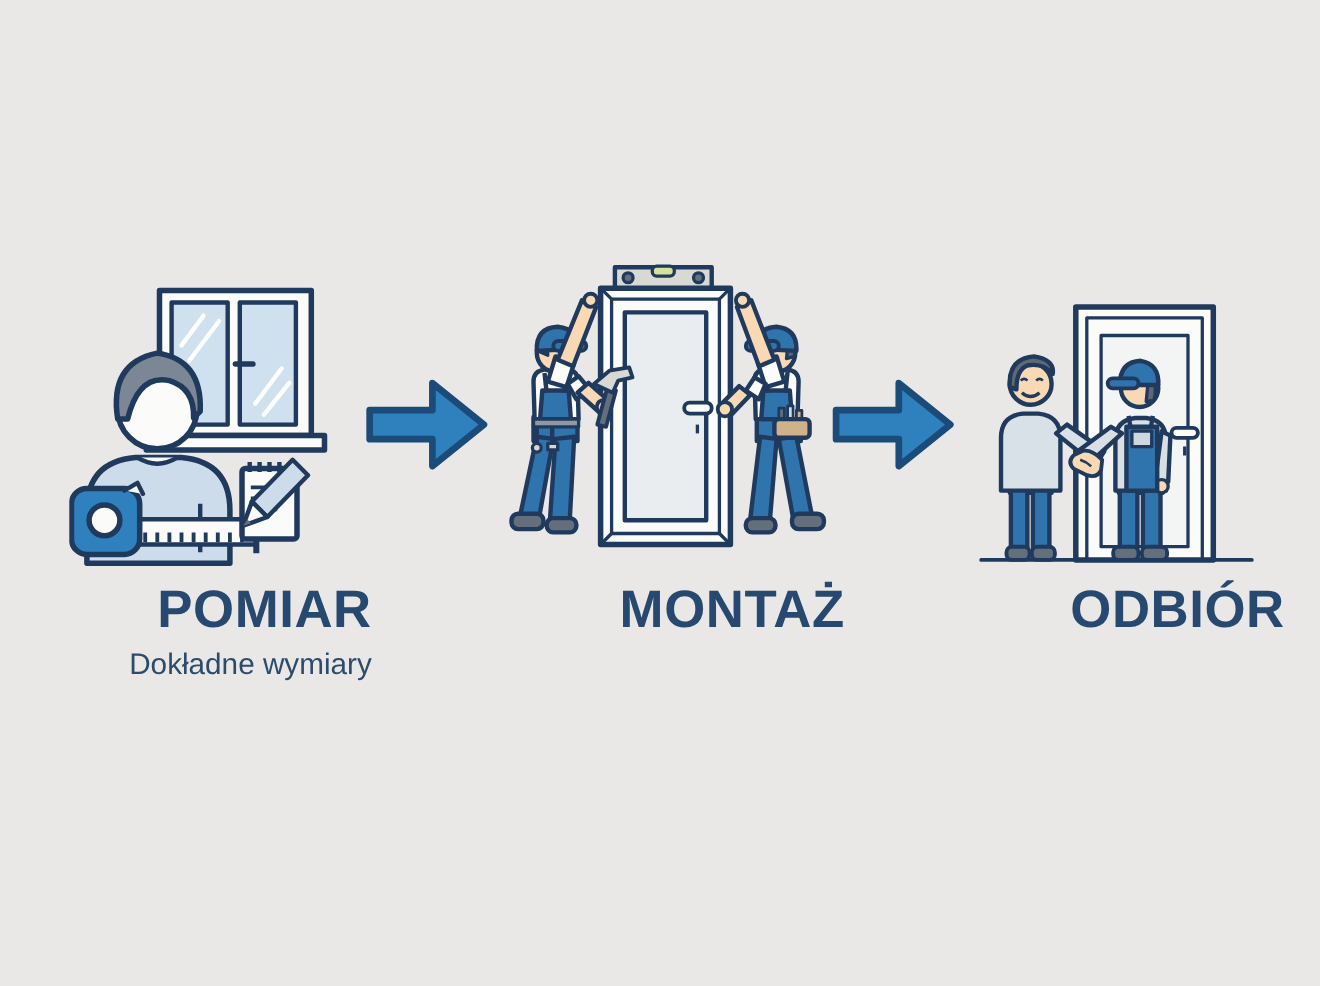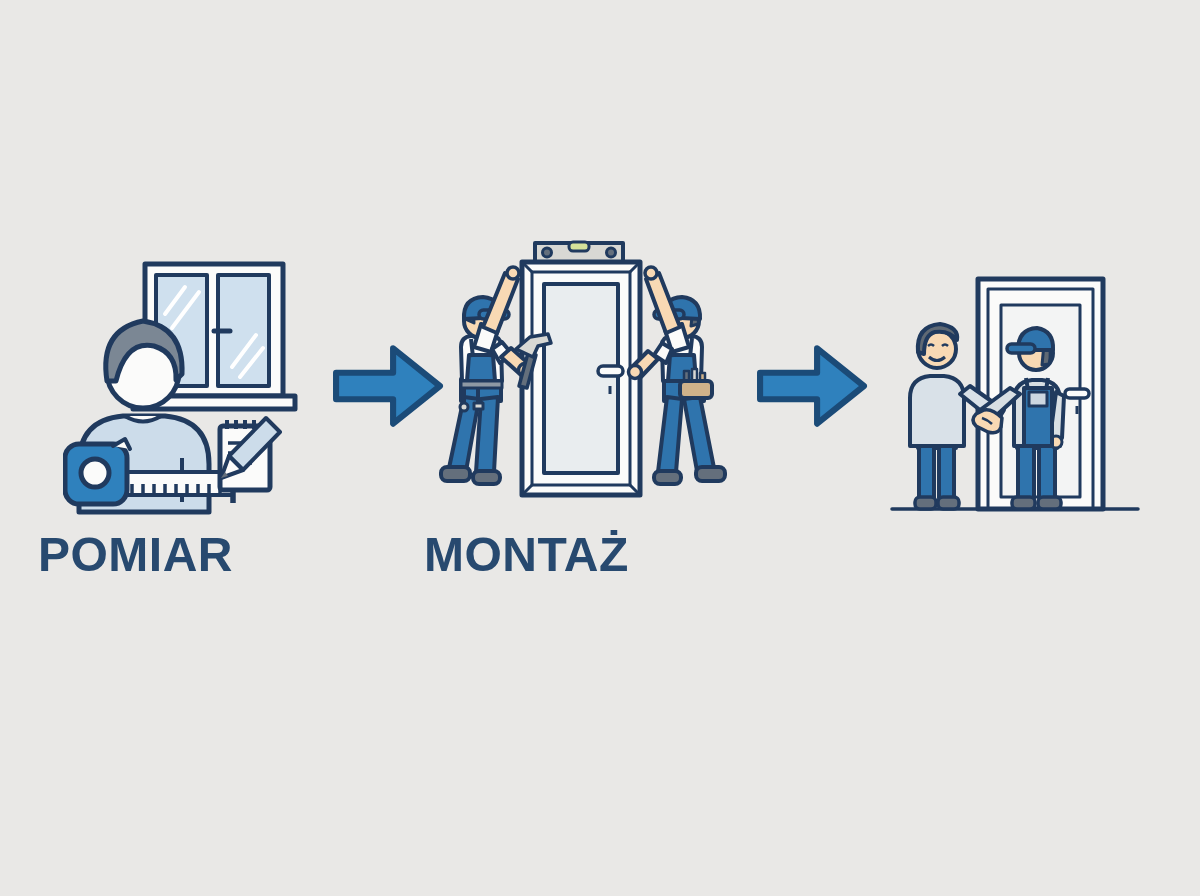--- a/index.html
+++ b/index.html
@@ -1,21 +1,21 @@
 <!DOCTYPE html>
 <html style="--background: #e9e8e6; --title-navy: #27496f; --subtitle-navy: #2d4c6b; --outline-navy: #203a5e; --arrow-blue: #2f81bd; --arrow-border: #1b4b78; --accent-blue: #2f81bd; --overall-blue: #2f74ad; --light-blue: #ccdcea; --pane-blue: #cfe0ee; --white: #fbfbfa; --skin: #f8d9b4; --hair-gray: #7b8794; --hair-dark: #5f6974; --shoe-gray: #646f7c; --tan: #cfb28a; --level-gray: #d8d8d4; --vial-green: #d5e29a; --door-panel: #e9edef; --door-panel-light: #f3f4f4; --sweater-gray: #d9e1e8; --sleeve-gray: #d9dfe3; --bib-inner: #ccd7e0; --belt-gray: #8e99a4;"><head>
 <meta charset="utf-8">
 <style>
   html, body { margin: 0; padding: 0; width: 1200px; height: 896px; overflow: hidden; }
   .canvas {
     position: relative; width: 1200px; height: 896px;
     background: var(--background, #e9e8e6);
     font-family: "Liberation Sans", sans-serif;
   }
-  .step { position: absolute; text-align: left; }
+  .step { position: absolute; text-align: right; }
   .illus { display: flex; align-items: flex-end; justify-content: center; }
   .step-title {
     margin: 14px 0 0; font-size: 48px; font-weight: bold;
     letter-spacing: 0.5px; color: var(--title-navy, #27496f); line-height: 1.05;
   }
   .step-subtitle {
     margin: 10px 0 0; font-size: 27px; font-weight: normal;
     color: var(--subtitle-navy, #2d4c6b); line-height: 1.1;
   }
   .arrow { position: absolute; width: 112px; height: 88px; }
@@ -93,29 +93,30 @@
         </g>
 
         <g>
           <rect x="2" y="194" width="62" height="60" rx="14" class="o f-blue" stroke-width="5"></rect>
           <path d="M50 196 L62 189 L67 199" class="o f-white" stroke-width="4"></path>
           <circle cx="32" cy="223" r="14" class="o f-white" stroke-width="5"></circle>
         </g>
       </svg>
     </div>
     <h2 class="step-title">POMIAR</h2>
+    <p class="step-subtitle">Dokładne wymiary</p>
   </section>
 
   <div class="arrow" style="left:332px; top:342px;">
     <svg width="112" height="88" viewBox="0 0 110 86">
       <path d="M4 30 H60 V6 L106 43 L60 80 V56 H4 Z" class="arrow-shape"></path>
     </svg>
   </div>
 
-  <section class="step" style="left:424px; top:231px; width:320px;">
+  <section class="step" style="left:448px; top:231px; width:320px;">
     <div class="illus" style="height:285px;">
       <svg width="300" height="285" viewBox="0 0 300 285">
 
         <g>
           <rect x="101" y="12" width="88" height="19" class="o f-level" stroke-width="4"></rect>
           <circle cx="113" cy="21.5" r="4.5" class="o f-shoe" stroke-width="3"></circle>
           <circle cx="177" cy="21.5" r="4.5" class="o f-shoe" stroke-width="3"></circle>
           <rect x="135" y="11" width="20" height="9" rx="4" class="o f-vial" stroke-width="3"></rect>
         </g>
 
@@ -240,15 +241,16 @@
           <path d="M138 84 Q138 63 157 62 Q174 65 173 84 Z" class="o f-overall" stroke-width="4"></path>
           <rect x="127" y="78" width="28" height="9" rx="4.5" class="o f-overall" stroke-width="3.5"></rect>
         </g>
 
         <g>
           <path d="M96 148 Q90 154 96 160 L108 166 Q118 169 121 161 L122 152 Q112 142 104 144 Z" class="o f-skin" stroke-width="3.5"></path>
           <path d="M102 152 q6 2 10 6" class="s-navy f-none" stroke-width="2.5"></path>
         </g>
       </svg>
     </div>
+    <h2 class="step-title">ODBIÓR</h2>
   </section>
 
 </div>
 
 </body></html>

